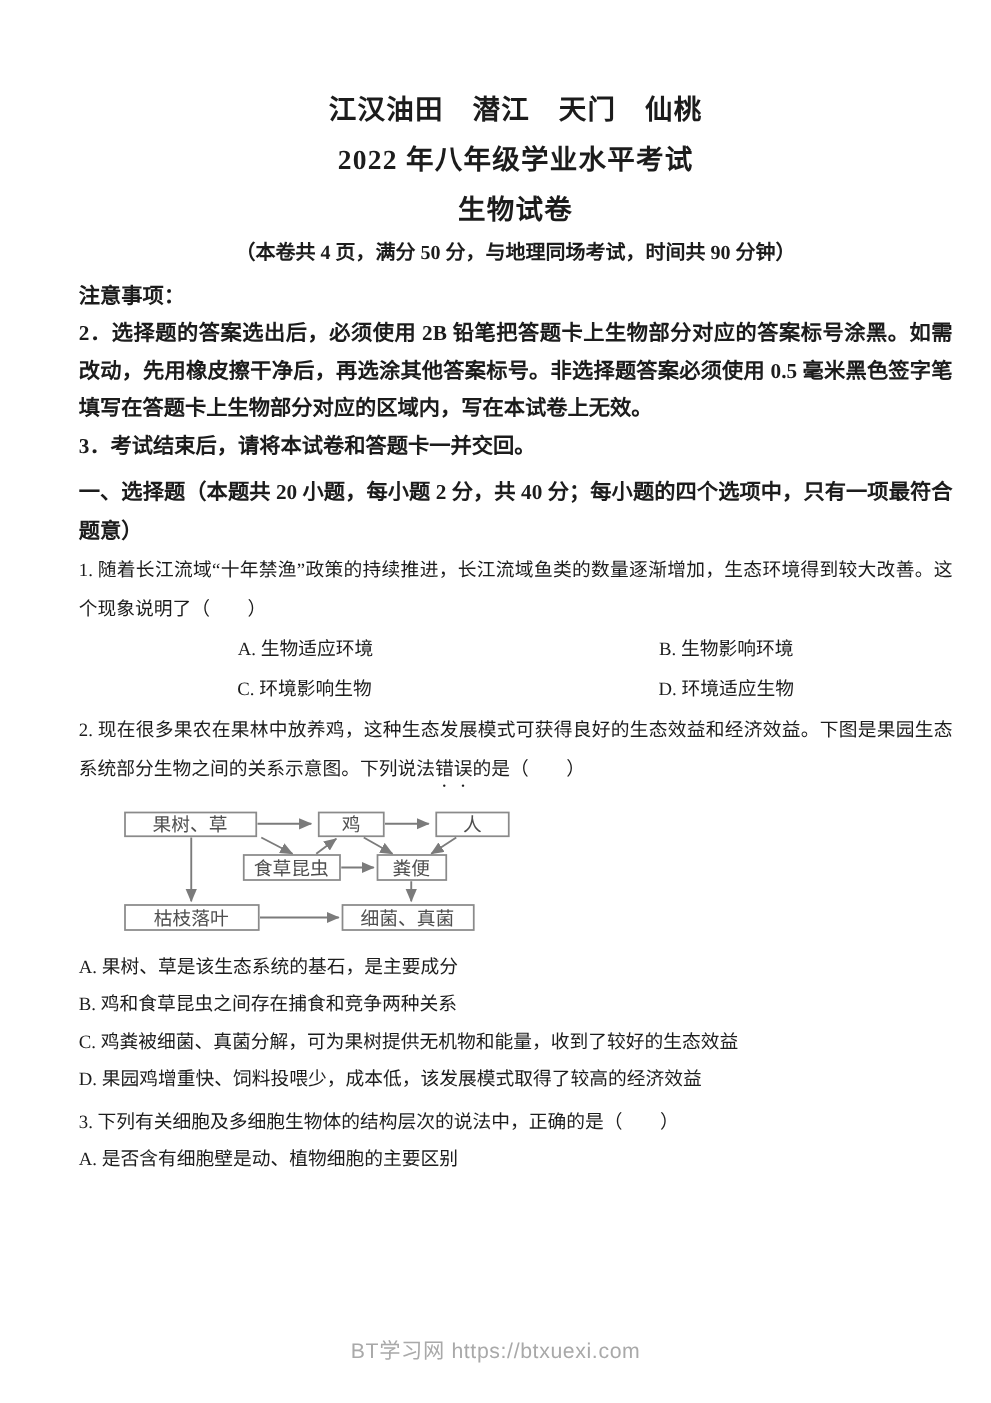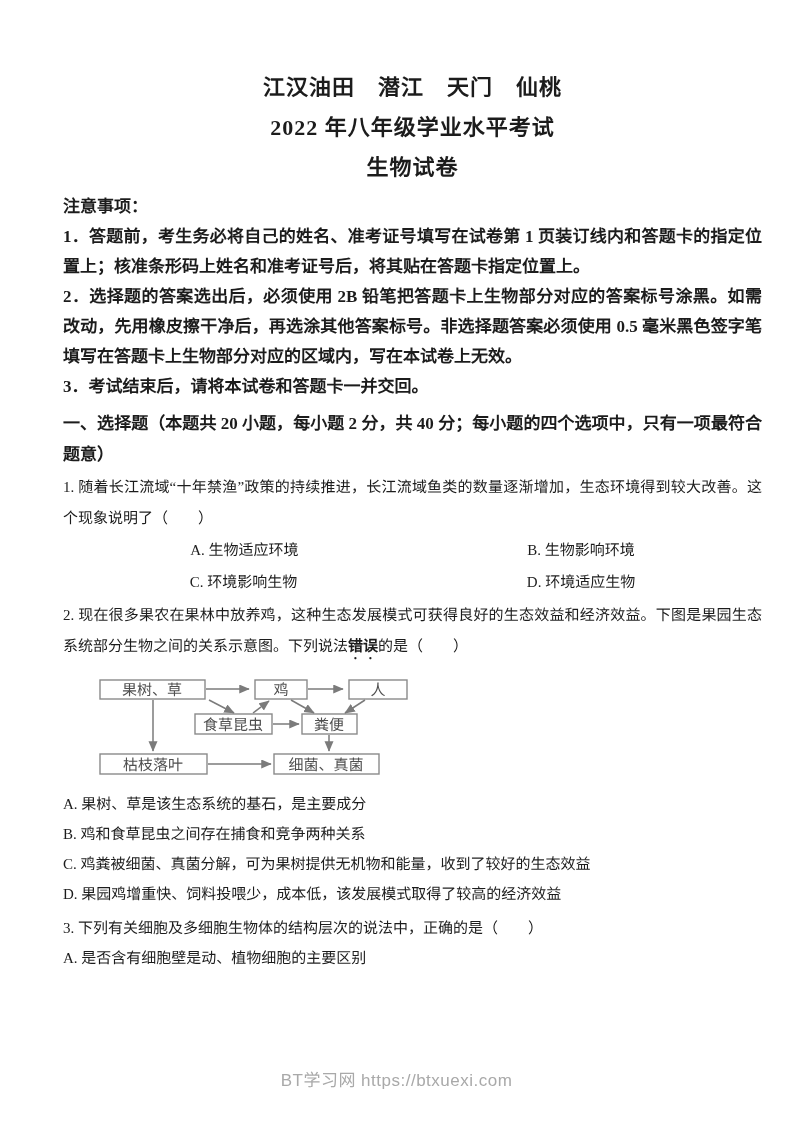--- a/index.html
+++ b/index.html
@@ -78,21 +78,20 @@
   }
   .opt-list { margin-top: 8px; }
   .q3-block { margin-top: 4px; }
   .q3-block .stem { line-height: 30px; }
   
   .emph {
     -webkit-text-emphasis: filled dot;
     -webkit-text-emphasis-position: under left;
     text-emphasis: filled dot;
     text-emphasis-position: under left;
-    font-weight: bold;
   }
   
   .diagram-wrap {
     margin: 6px 0 0 22px;
   }
   .diagram-wrap svg { display: block; }
   .dg-box {
     fill: none;
     stroke: #8a8a8a;
     stroke-width: 1.4;
@@ -122,23 +121,23 @@
   }
 </style>
 </head>
 <body>
 
 <div class="page">
 
   <p class="title">江汉油田　潜江　天门　仙桃</p>
   <p class="title">2022 年八年级学业水平考试</p>
   <p class="title">生物试卷</p>
+  <p class="subtitle">（本卷共 4 页，满分 50 分，与地理同场考试，时间共 90 分钟）</p>
 
   <p class="notice-heading">注意事项：</p>
-  <p class="notice-item">1．答题前，考生务必将自己的姓名、准考证号填写在试卷第 1 页装订线内和答题卡的指定位置上；核准条形码上姓名和准考证号后，将其贴在答题卡指定位置上。</p>
   <p class="notice-item">2．选择题的答案选出后，必须使用 2B 铅笔把答题卡上生物部分对应的答案标号涂黑。如需改动，先用橡皮擦干净后，再选涂其他答案标号。非选择题答案必须使用 0.5 毫米黑色签字笔填写在答题卡上生物部分对应的区域内，写在本试卷上无效。</p>
   <p class="notice-item">3．考试结束后，请将本试卷和答题卡一并交回。</p>
 
   <p class="section-heading">一、选择题（本题共 20 小题，每小题 2 分，共 40 分；每小题的四个选项中，只有一项最符合题意）</p>
 
   <div>
     <p class="stem">1. 随着长江流域“十年禁渔”政策的持续推进，长江流域鱼类的数量逐渐增加，生态环境得到较大改善。这个现象说明了（　　）</p>
     <div class="opt-row">
       <span class="opt-cell-left">A. 生物适应环境</span>
       <span>B. 生物影响环境</span>

